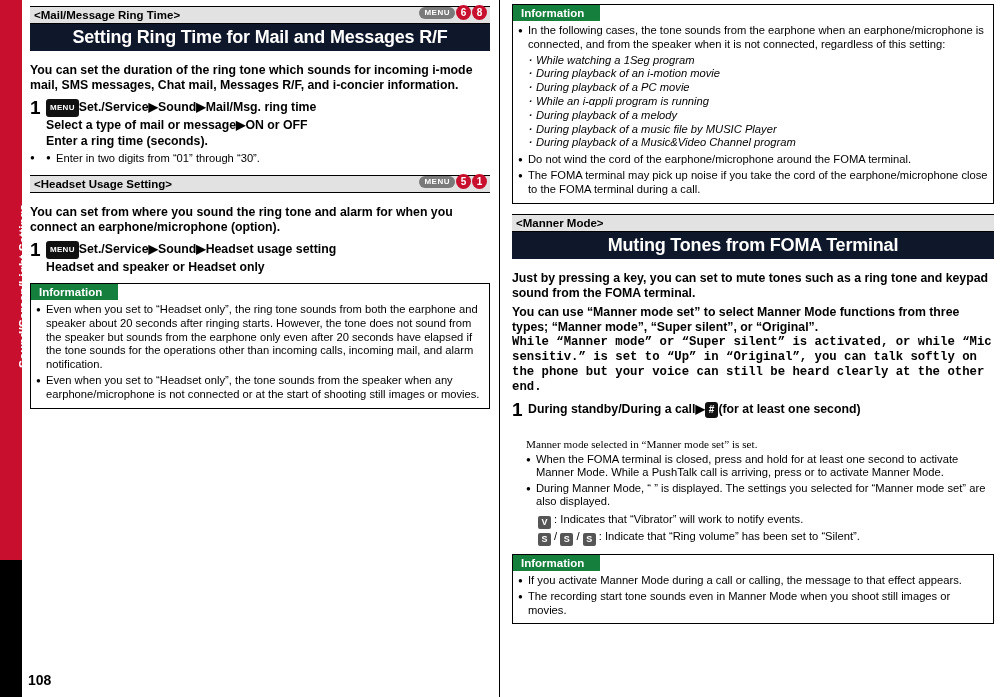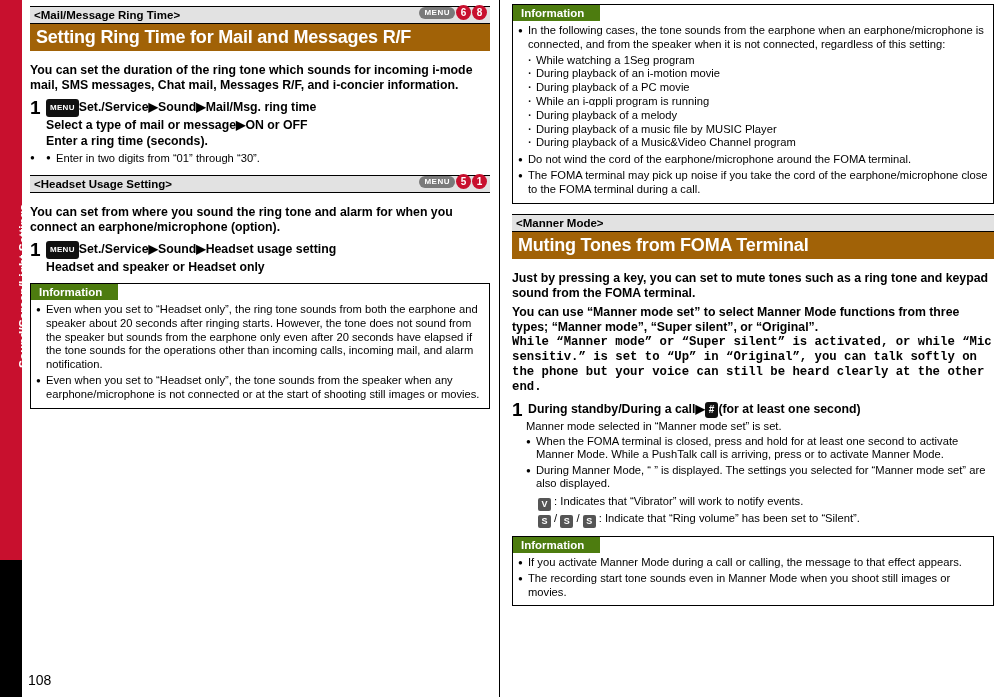--- a/index.html
+++ b/index.html
@@ -26,21 +26,21 @@
     left:17px;top:368px;
     white-space:nowrap;
     color:#fff;font-weight:bold;font-size:12px;
     letter-spacing:0px;
   }
   .side-black{
     position:absolute;left:0;top:560px;width:22px;height:137px;background:#000;
   }
 
   .page-number{
-    position:absolute;left:28px;top:672px;font-size:14px;font-weight:normal;
+    position:absolute;left:28px;top:672px;font-size:14px;font-weight:bold;
   }
 
   
   .col-left{position:absolute;left:30px;top:6px;width:460px;}
   .col-right{position:absolute;left:512px;top:0px;width:482px;}
 
   .divider{
     position:absolute;left:499px;top:0px;width:1px;height:697px;background:#000;
   }
 
@@ -49,24 +49,25 @@
   .sec-small{
     font-size:11.5px;font-weight:bold;
     border-top:1px solid #000;
     border-bottom:1px solid #000;
     background:#e2e2e2;
     padding:1px 4px 1px 4px;
     line-height:14px;
   }
   .sec-title{
     font-size:18px;font-weight:bold;color:#fff;
-    background:#a16207;
+    background:#0f172a;
     padding:2px 6px 3px 6px;
     line-height:22px;
     letter-spacing:-0.2px;
+    text-align:center;
   }
   .menu-badge{
     position:absolute;right:3px;top:-1px;
     display:flex;align-items:center;gap:1px;
   }
   .menu-pill{
     background:#7a7a7a;color:#fff;font-size:8px;font-weight:bold;
     border-radius:7px;padding:1px 5px;letter-spacing:0.5px;
     line-height:10px;
   }
@@ -98,33 +99,33 @@
     font-size:11.2px;line-height:13.6px;position:relative;padding-left:10px;margin-top:2px;
   }
   .bullet:before{
     content:"●";position:absolute;left:0;top:0;font-size:8px;line-height:14px;
   }
   .sub-note{font-size:11.2px;line-height:14px;padding-left:14px;}
 
   
   .info-box{margin-top:8px;border:1px solid #000;}
   .info-head{
-    background:#4d7c0f;color:#fff;font-weight:bold;font-size:11.5px;
+    background:#15803d;color:#fff;font-weight:bold;font-size:11.5px;
     display:inline-block;padding:1px 16px 1px 8px;line-height:14px;
   }
   .info-head-wrap{background:#fff;}
   .info-body{padding:3px 5px 4px 5px;}
   .info-item{
     font-size:11.2px;line-height:13.8px;position:relative;padding-left:10px;margin-bottom:2px;
   }
   .info-item:before{
     content:"●";position:absolute;left:0;top:0;font-size:8px;line-height:14px;
   }
   .dot-item{
-    font-size:11.2px;line-height:13.8px;position:relative;padding-left:18px;
+    font-size:11.2px;line-height:13.8px;position:relative;padding-left:18px;font-style:italic;
   }
   .dot-item:before{
     content:"・";position:absolute;left:6px;top:0;font-size:11px;
   }
   .ic-gray{
     display:inline-block;width:13px;height:13px;background:#555;color:#fff;
     font-size:9px;font-weight:bold;text-align:center;line-height:13px;
     vertical-align:-2px;border-radius:2px;
   }
 </style>
@@ -229,21 +230,21 @@
     <div class="body-bold" style="margin:0;">You can use “Manner mode set” to select Manner Mode functions from three types; “Manner mode”, “Super silent”, or “Original”.</div>
     <div class="body-bold" style="margin:0;font-family:Liberation Mono, monospace;">While “Manner mode” or “Super silent” is activated, or while “Mic sensitiv.” is set to “Up” in “Original”, you can talk softly on the phone but your voice can still be heard clearly at the other end.</div>
 
     <div class="step">
       <div class="step-num">1</div>
       <div class="step-body">
         <span>During standby/During a call▶</span><span class="hashkey">#</span><span>(for at least one second)</span>
       </div>
     </div>
 
-    <div class="sub-note" style="margin-top:0;">Manner mode selected in “Manner mode set” is set.</div>
+    <div class="sub-note" style="margin-top:18px;font-family:Liberation Serif, serif;">Manner mode selected in “Manner mode set” is set.</div>
 
     <div class="bullet" style="margin-left:14px;">
       <span>When the FOMA terminal is closed, press and hold    for at least one second to activate Manner Mode. While a PushTalk call is arriving, press    or    to activate Manner Mode.</span>
     </div>
     <div class="bullet" style="margin-left:14px;">
       <span>During Manner Mode, “   ” is displayed. The settings you selected for “Manner mode set” are also displayed.</span>
     </div>
 
     <div class="sub-note" style="padding-left:26px;margin-top:3px;">
       <span class="ic-gray">V</span>

